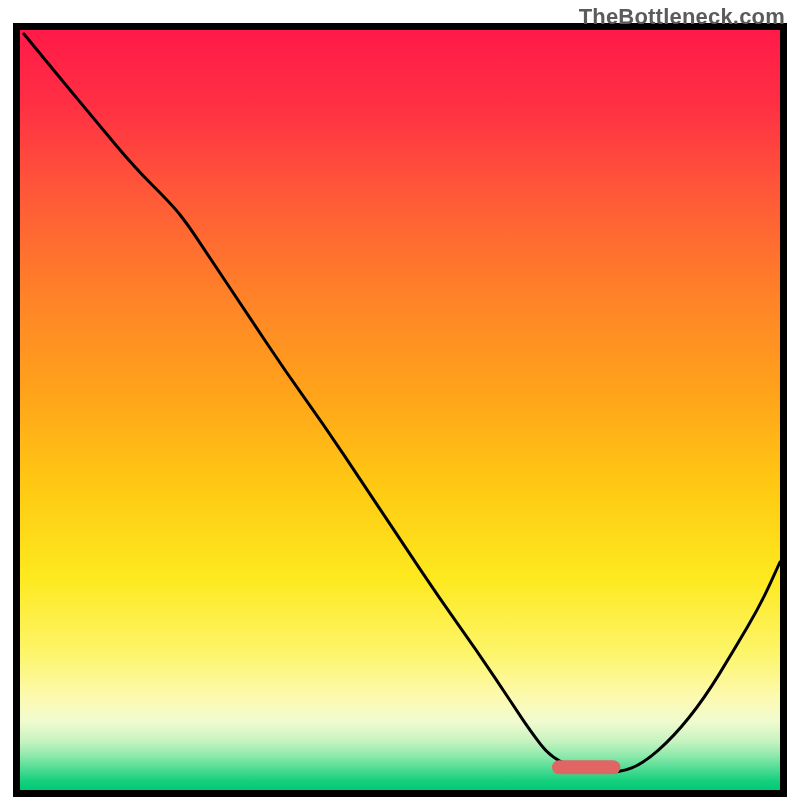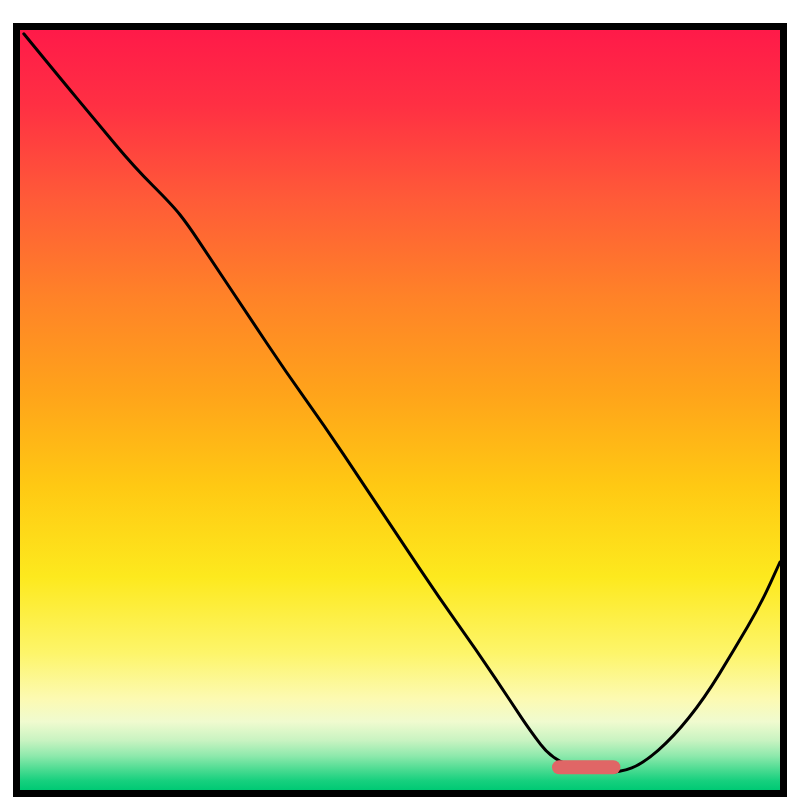--- a/index.html
+++ b/index.html
@@ -26,20 +26,21 @@
     z-index: 5;
   }
   svg {
     display: block;
   }
 </style>
 </head>
 <body>
 
 <div class="wrap">
+  <div class="watermark">TheBottleneck.com</div>
 
   <svg id="chart-svg" width="800" height="800" viewBox="0 0 800 800">
     <defs>
       <linearGradient id="bg-grad" x1="0" y1="0" x2="0" y2="1">
           <stop offset="0%" stop-color="#ff1a49"></stop>
           <stop offset="10%" stop-color="#ff3043"></stop>
           <stop offset="22%" stop-color="#ff5a38"></stop>
           <stop offset="35%" stop-color="#ff8228"></stop>
           <stop offset="48%" stop-color="#ffa41a"></stop>
           <stop offset="60%" stop-color="#ffc913"></stop>

